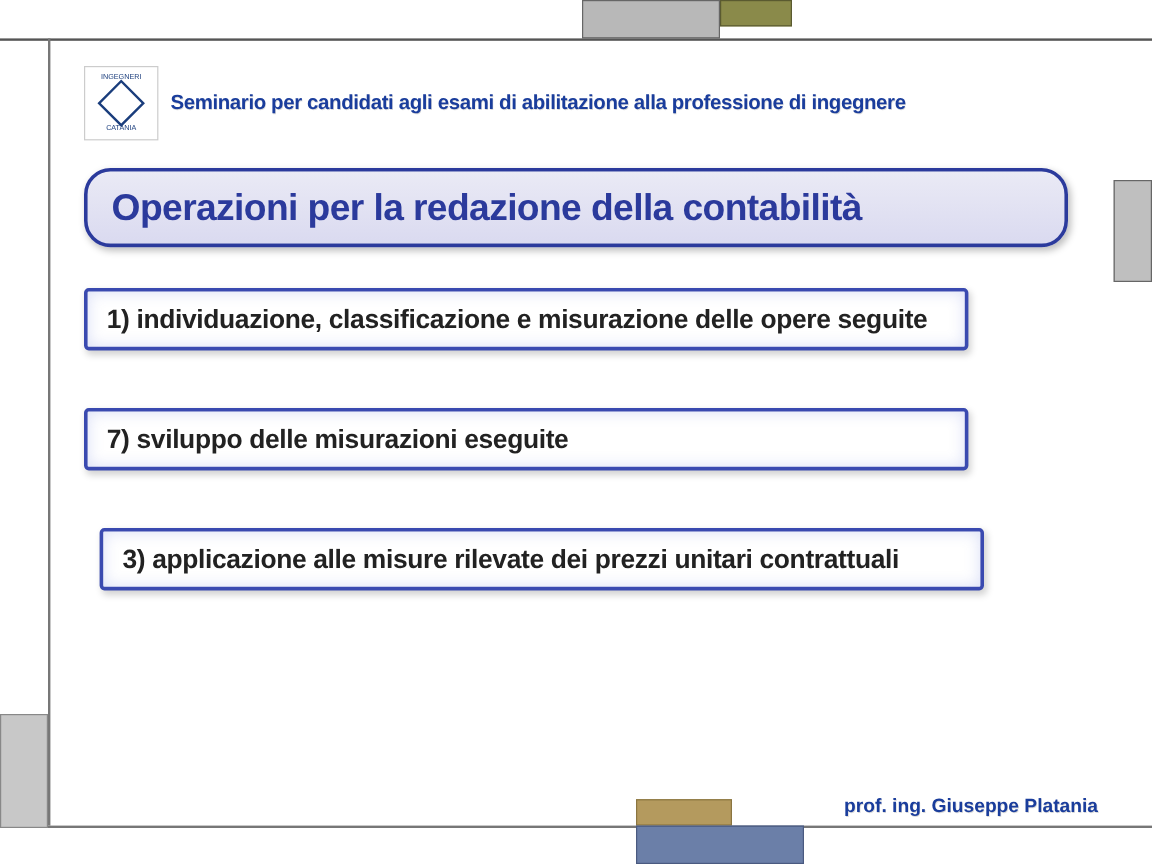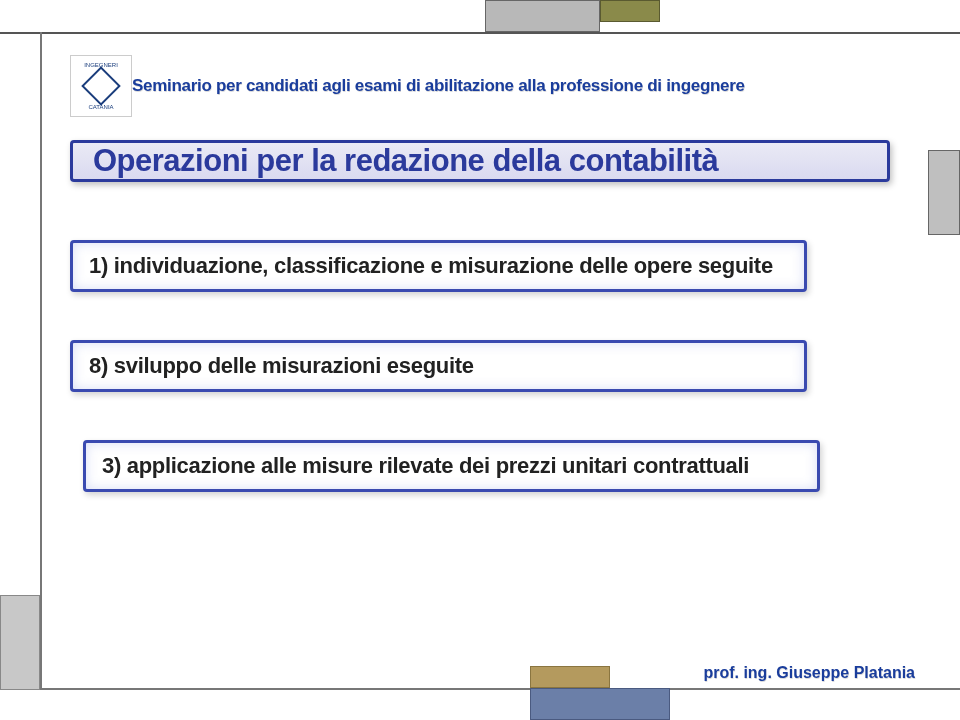--- a/index.html
+++ b/index.html
@@ -29,20 +29,21 @@
   .deco-bottom-left { left: 0; top: 595px; width: 40px; height: 95px; background: #c8c8c8; border: 1px solid #888; }
   .deco-bottom-blue { left: 530px; bottom: 0; width: 140px; height: 32px; background: #6b7fa8; border: 1px solid #4a5a80; }
   .deco-bottom-gold { left: 530px; bottom: 32px; width: 80px; height: 22px; background: #b49a5e; border: 1px solid #8a7540; }
 
   .header-row {
     position: absolute;
     left: 70px;
     top: 55px;
     display: flex;
     align-items: center;
+    gap: 10px;
   }
   .logo {
     width: 62px;
     height: 62px;
     background: #fff;
     border: 1px solid #ccc;
     display: flex;
     align-items: center;
     justify-content: center;
     flex-direction: column;
@@ -64,23 +65,23 @@
     font-weight: bold;
     text-shadow: 0.5px 0.5px 0 rgba(0,0,0,0.15);
     letter-spacing: -0.3px;
   }
 
   .title-box {
     position: absolute;
     left: 70px;
     top: 140px;
     width: 820px;
-    padding: 0 20px;
+    padding: 12px 20px;
     border: 3px solid #2b3a9c;
-    border-radius: 4px;
+    border-radius: 22px;
     background: linear-gradient(to bottom, #eaeaf5, #dadaf0);
     box-shadow: 2px 3px 6px rgba(0,0,0,0.25);
   }
   .title-box span {
     font-family: "Arial Black", Arial, sans-serif;
     font-size: 31px;
     font-weight: 900;
     color: #2b3a9c;
     letter-spacing: -0.5px;
   }
@@ -143,21 +144,21 @@
   </div>
 
   <div class="title-box">
     <span>Operazioni per la redazione della contabilità</span>
   </div>
 
   <div class="item-box item1">
     <span>1) individuazione, classificazione e misurazione delle opere seguite</span>
   </div>
   <div class="item-box item2">
-    <span>8) sviluppo delle misurazioni eseguite</span>
+    <span>7) sviluppo delle misurazioni eseguite</span>
   </div>
   <div class="item-box item3">
     <span>3) applicazione alle misure rilevate dei prezzi unitari contrattuali</span>
   </div>
 
   <div class="footer-credit">prof. ing. Giuseppe Platania</div>
 
 </div>
 
 </body></html>

